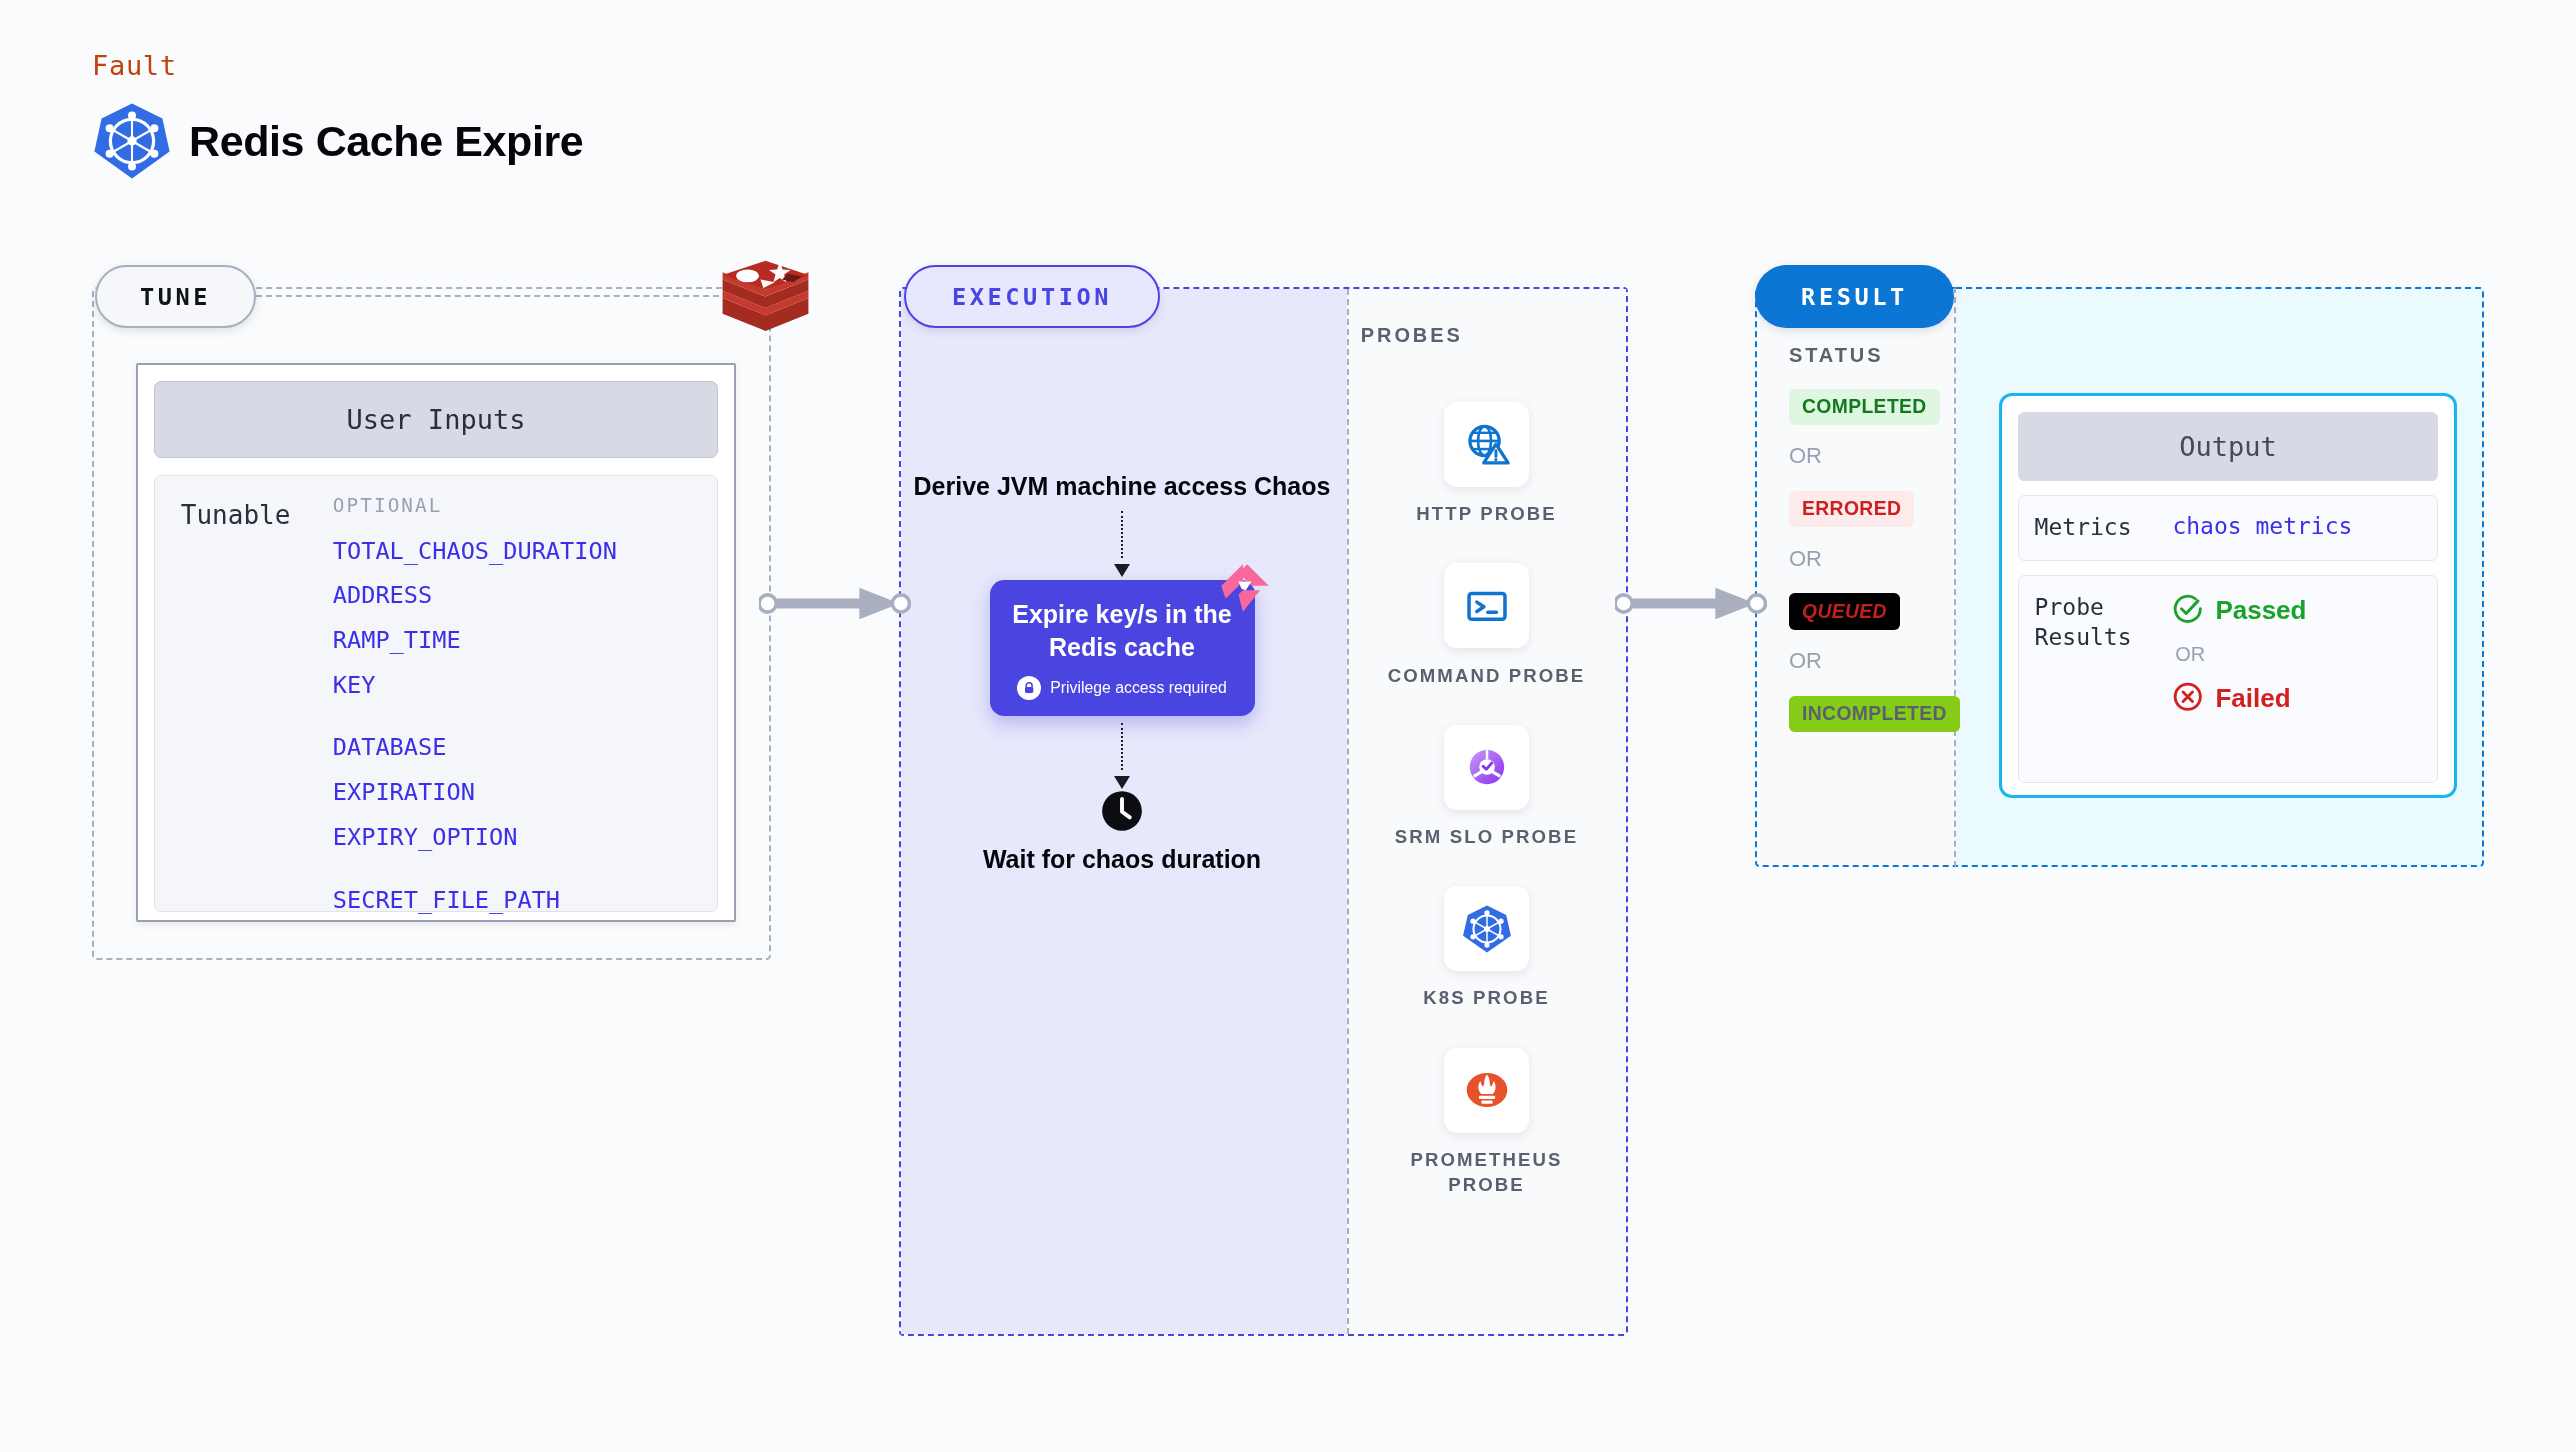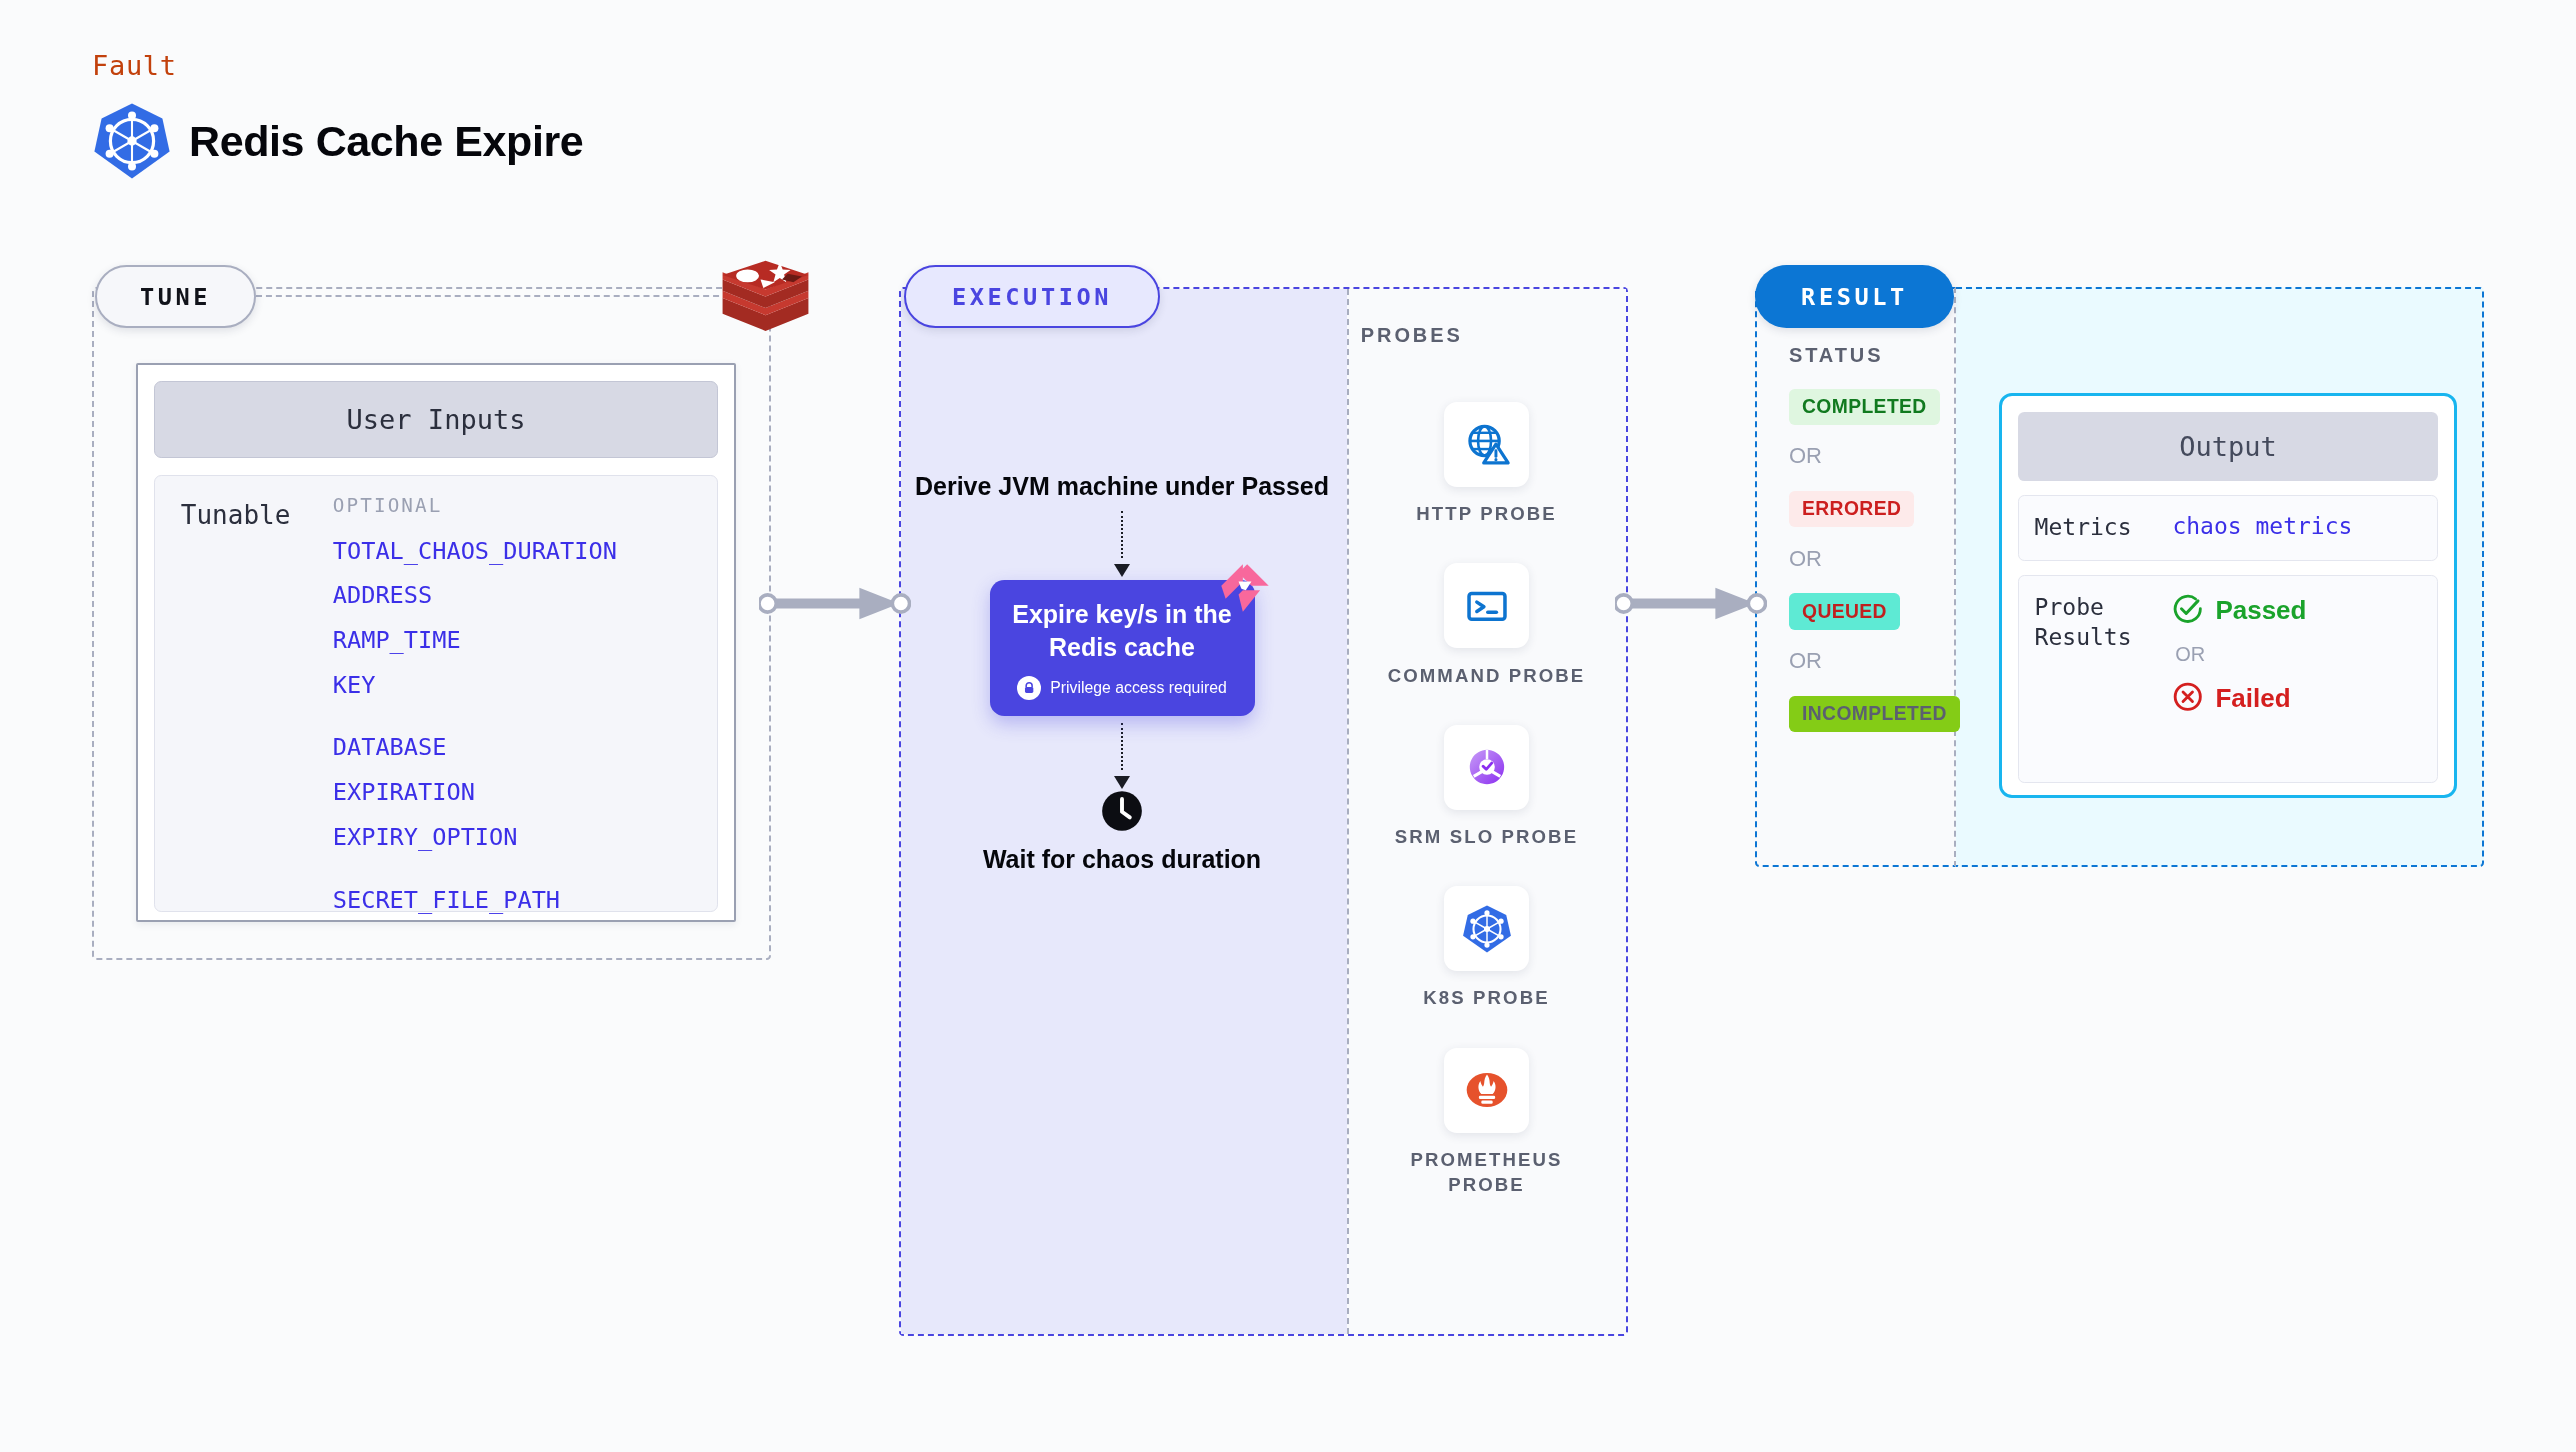--- a/index.html
+++ b/index.html
@@ -185,21 +185,21 @@
   #status-label {
     font-size: 20px; font-weight: bold; color: #5b6070; letter-spacing: 2.9px;
   }
   .status-badge {
     display: inline-block; padding: 7.2px 13px; border-radius: 5.7px;
     font-size: 19.3px; font-weight: bold; letter-spacing: 0.4px; margin-top: 21.5px;
   }
   .or-text { font-size: 22px; color: #9aa0b2; margin-top: 18.6px; }
   #sb-completed { background: #dff6e0; color: #117a1f; }
   #sb-errored { background: #fdeaea; color: #cc1f1f; }
-  #sb-queued { background: #5eead4; color: #c0201f; }
+  #sb-queued { background: #000000; color: #c0201f; font-style: italic; }
   #sb-incompleted { background: #84cc16; color: #5b6070; }
 
   
   #output-card {
     position: absolute; left: 1999px; top: 393px; width: 458px; height: 405px;
     background: #ffffff; border: 3.6px solid #18b5ef; border-radius: 13px;
     padding: 15.8px; z-index: 12;
   }
   #output-header {
     height: 69px; background: #d7d9e4; border-radius: 6.4px;
@@ -306,21 +306,21 @@
   </svg>
 </div>
 
 <div id="exec-wrap">
   <div id="exec-col"></div>
   <div id="probe-col"></div>
 </div>
 <div id="execution-badge" class="sec-badge">EXECUTION</div>
 
 <div id="exec-inner">
-  <div id="derive-text">Derive JVM machine under Passed</div>
+  <div id="derive-text">Derive JVM machine access Chaos</div>
   <div class="dotted-conn"></div>
   <div class="arrow-down"></div>
 
   <div id="chaos-card-wrap">
     <div id="chaos-card">
       <div id="chaos-card-title">Expire key/s in the Redis cache</div>
       <div id="priv-row">
         <span id="lock-icon">
           <svg viewBox="0 0 24 24" width="14.3" height="14.3">
             <path d="M7 10V8a5 5 0 0110 0v2" fill="none" stroke="#4a45e0" stroke-width="2.6"></path>

